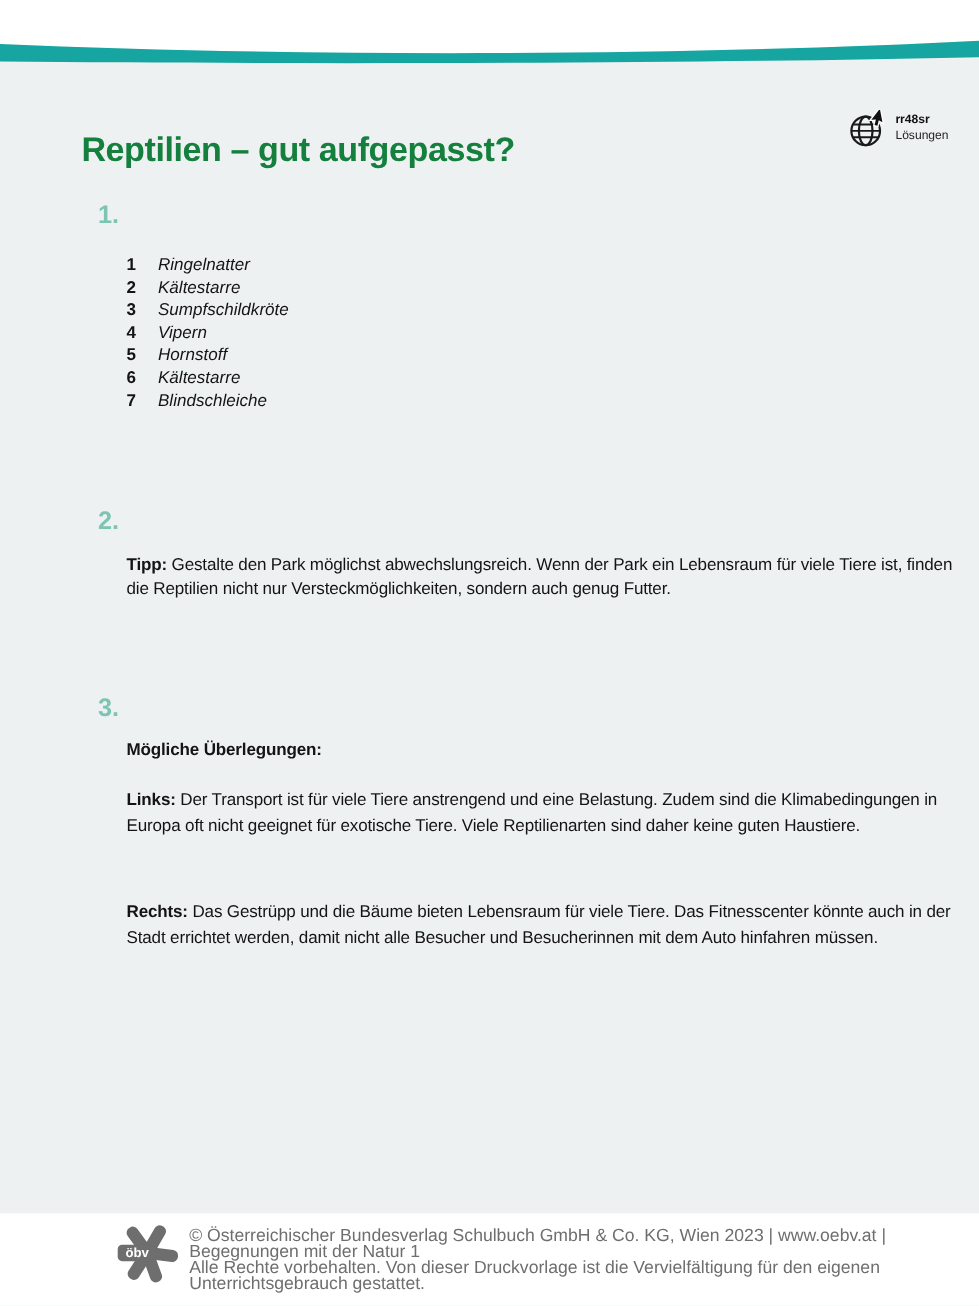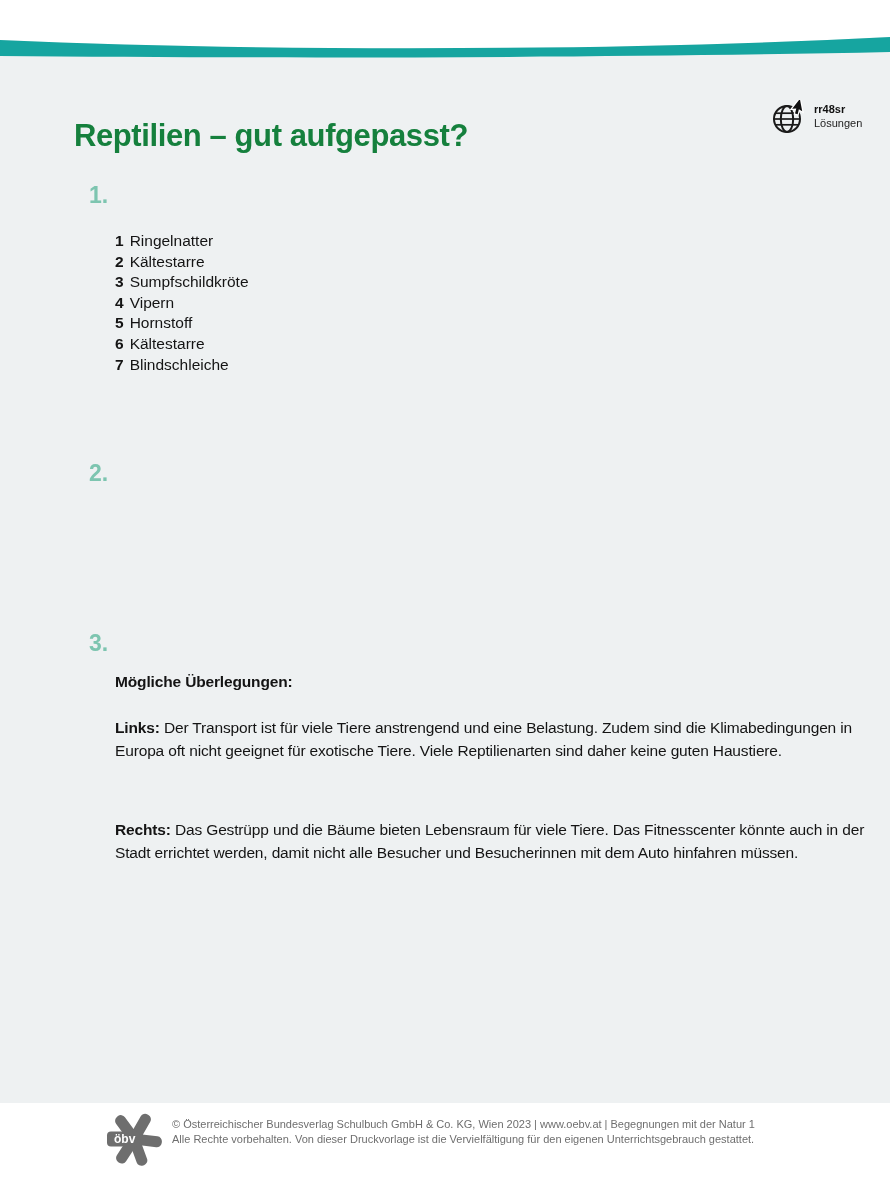--- a/index.html
+++ b/index.html
@@ -17,35 +17,35 @@
   .code-id{font-size:11px;font-weight:700;color:#111;line-height:13px;}
   .code-label{font-size:11px;color:#222;line-height:15px;}
 
   .section-num{position:absolute;left:89px;font-size:23px;font-weight:700;color:#7dc5b0;}
   #sec1-num{top:182px;}
   #sec2-num{top:460px;}
   #sec3-num{top:630px;}
 
   .answers{position:absolute;left:115px;top:231px;font-size:15.5px;line-height:20.6px;color:#141414;}
   .answer-row b{font-weight:700;}
-  .answer-row span{margin-left:6px;}
+  .answer-row span{margin-left:20px;font-style:italic;}
 
   .solution-line{position:absolute;left:115px;top:419px;font-size:15.5px;color:#141414;}
 
   .body-par{position:absolute;left:115px;margin:0;font-size:15.5px;color:#141414;
     letter-spacing:-0.15px;}
   #tip-par{top:503px;width:762px;line-height:22px;}
   #sec3-heading{top:673px;font-weight:700;}
   #links-par{top:717px;width:762px;line-height:22.5px;}
   #rechts-par{top:819px;width:780px;line-height:22.5px;}
   .lead{font-weight:700;}
 
   .footer{position:absolute;left:0;top:1103px;width:890px;height:84px;background:#ffffff;}
   .footer-logo{position:absolute;left:106px;top:6px;}
-  .footer-lines{position:absolute;left:172px;top:14px;font-size:11px;line-height:14.6px;
+  .footer-lines{position:absolute;left:172px;top:14px;font-size:16px;line-height:14.6px;
     color:#6e6e6e;}
 </style>
 </head>
 <body>
 
 <div class="page">
 
   <svg class="wave-svg" width="890" height="70" viewBox="0 0 890 70" aria-hidden="true">
     <path d="M0,0 H890 V37 C620,51 270,52 0,40 Z" fill="#ffffff"></path>
     <path d="M0,40 C270,52 620,51 890,37 L890,52 C620,58 270,58.5 0,56 Z" fill="#16a5a0"></path>
@@ -79,20 +79,21 @@
     <div class="answer-row"><b>2</b><span>Kältestarre</span></div>
     <div class="answer-row"><b>3</b><span>Sumpfschildkröte</span></div>
     <div class="answer-row"><b>4</b><span>Vipern</span></div>
     <div class="answer-row"><b>5</b><span>Hornstoff</span></div>
     <div class="answer-row"><b>6</b><span>Kältestarre</span></div>
     <div class="answer-row"><b>7</b><span>Blindschleiche</span></div>
   </div>
 
 
   <div id="sec2-num" class="section-num">2.</div>
+  <p id="tip-par" class="body-par"><b class="lead">Tipp:</b><span> Gestalte den Park möglichst abwechslungsreich. Wenn der Park ein Lebensraum für viele Tiere ist, finden die Reptilien nicht nur Versteckmöglichkeiten, sondern auch genug Futter.</span></p>
 
   <div id="sec3-num" class="section-num">3.</div>
   <p id="sec3-heading" class="body-par">Mögliche Überlegungen:</p>
   <p id="links-par" class="body-par"><b class="lead">Links:</b><span> Der Transport ist für viele Tiere anstrengend und eine Belastung. Zudem sind die Klimabedingungen in Europa oft nicht geeignet für exotische Tiere. Viele Reptilienarten sind daher keine guten Haustiere.</span></p>
   <p id="rechts-par" class="body-par"><b class="lead">Rechts:</b><span> Das Gestrüpp und die Bäume bieten Lebensraum für viele Tiere. Das Fitnesscenter könnte auch in der Stadt errichtet werden, damit nicht alle Besucher und Besucherinnen mit dem Auto hinfahren müssen.</span></p>
 
   <div class="footer">
     <svg class="footer-logo" width="56" height="58" viewBox="0 0 56 58" aria-hidden="true">
       <g fill="#6e6e6e">
         <circle cx="28" cy="30" r="10"></circle>

